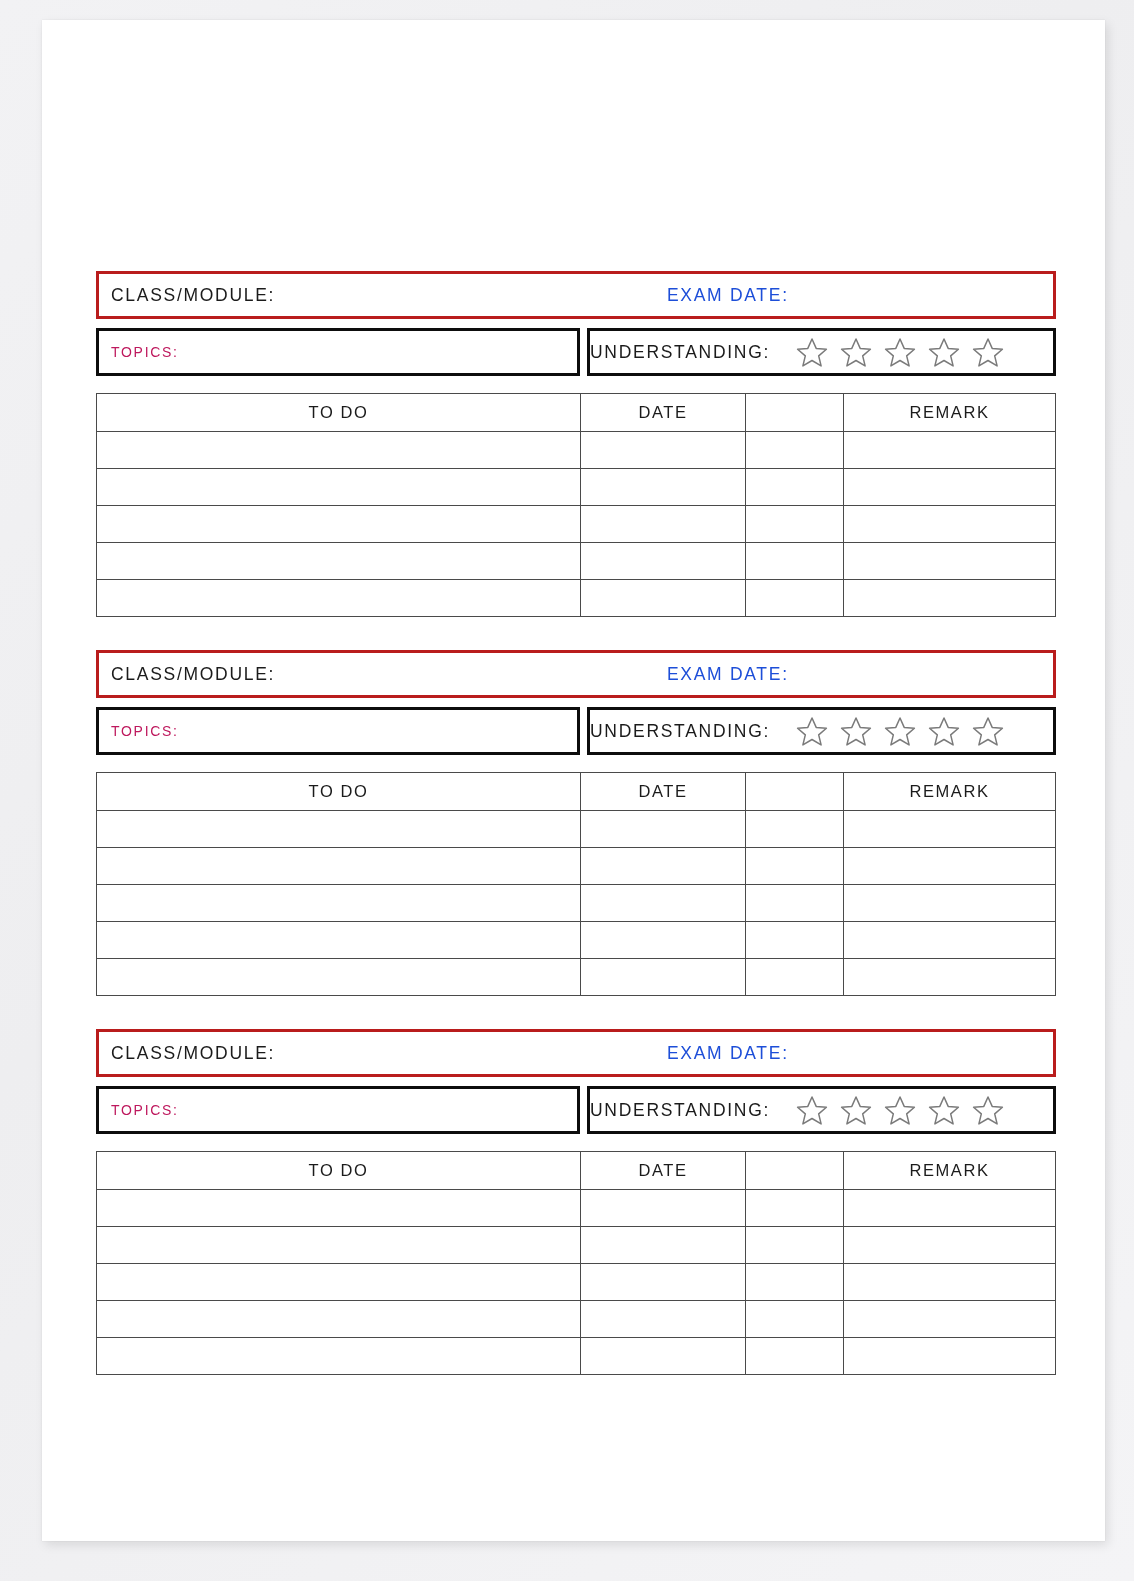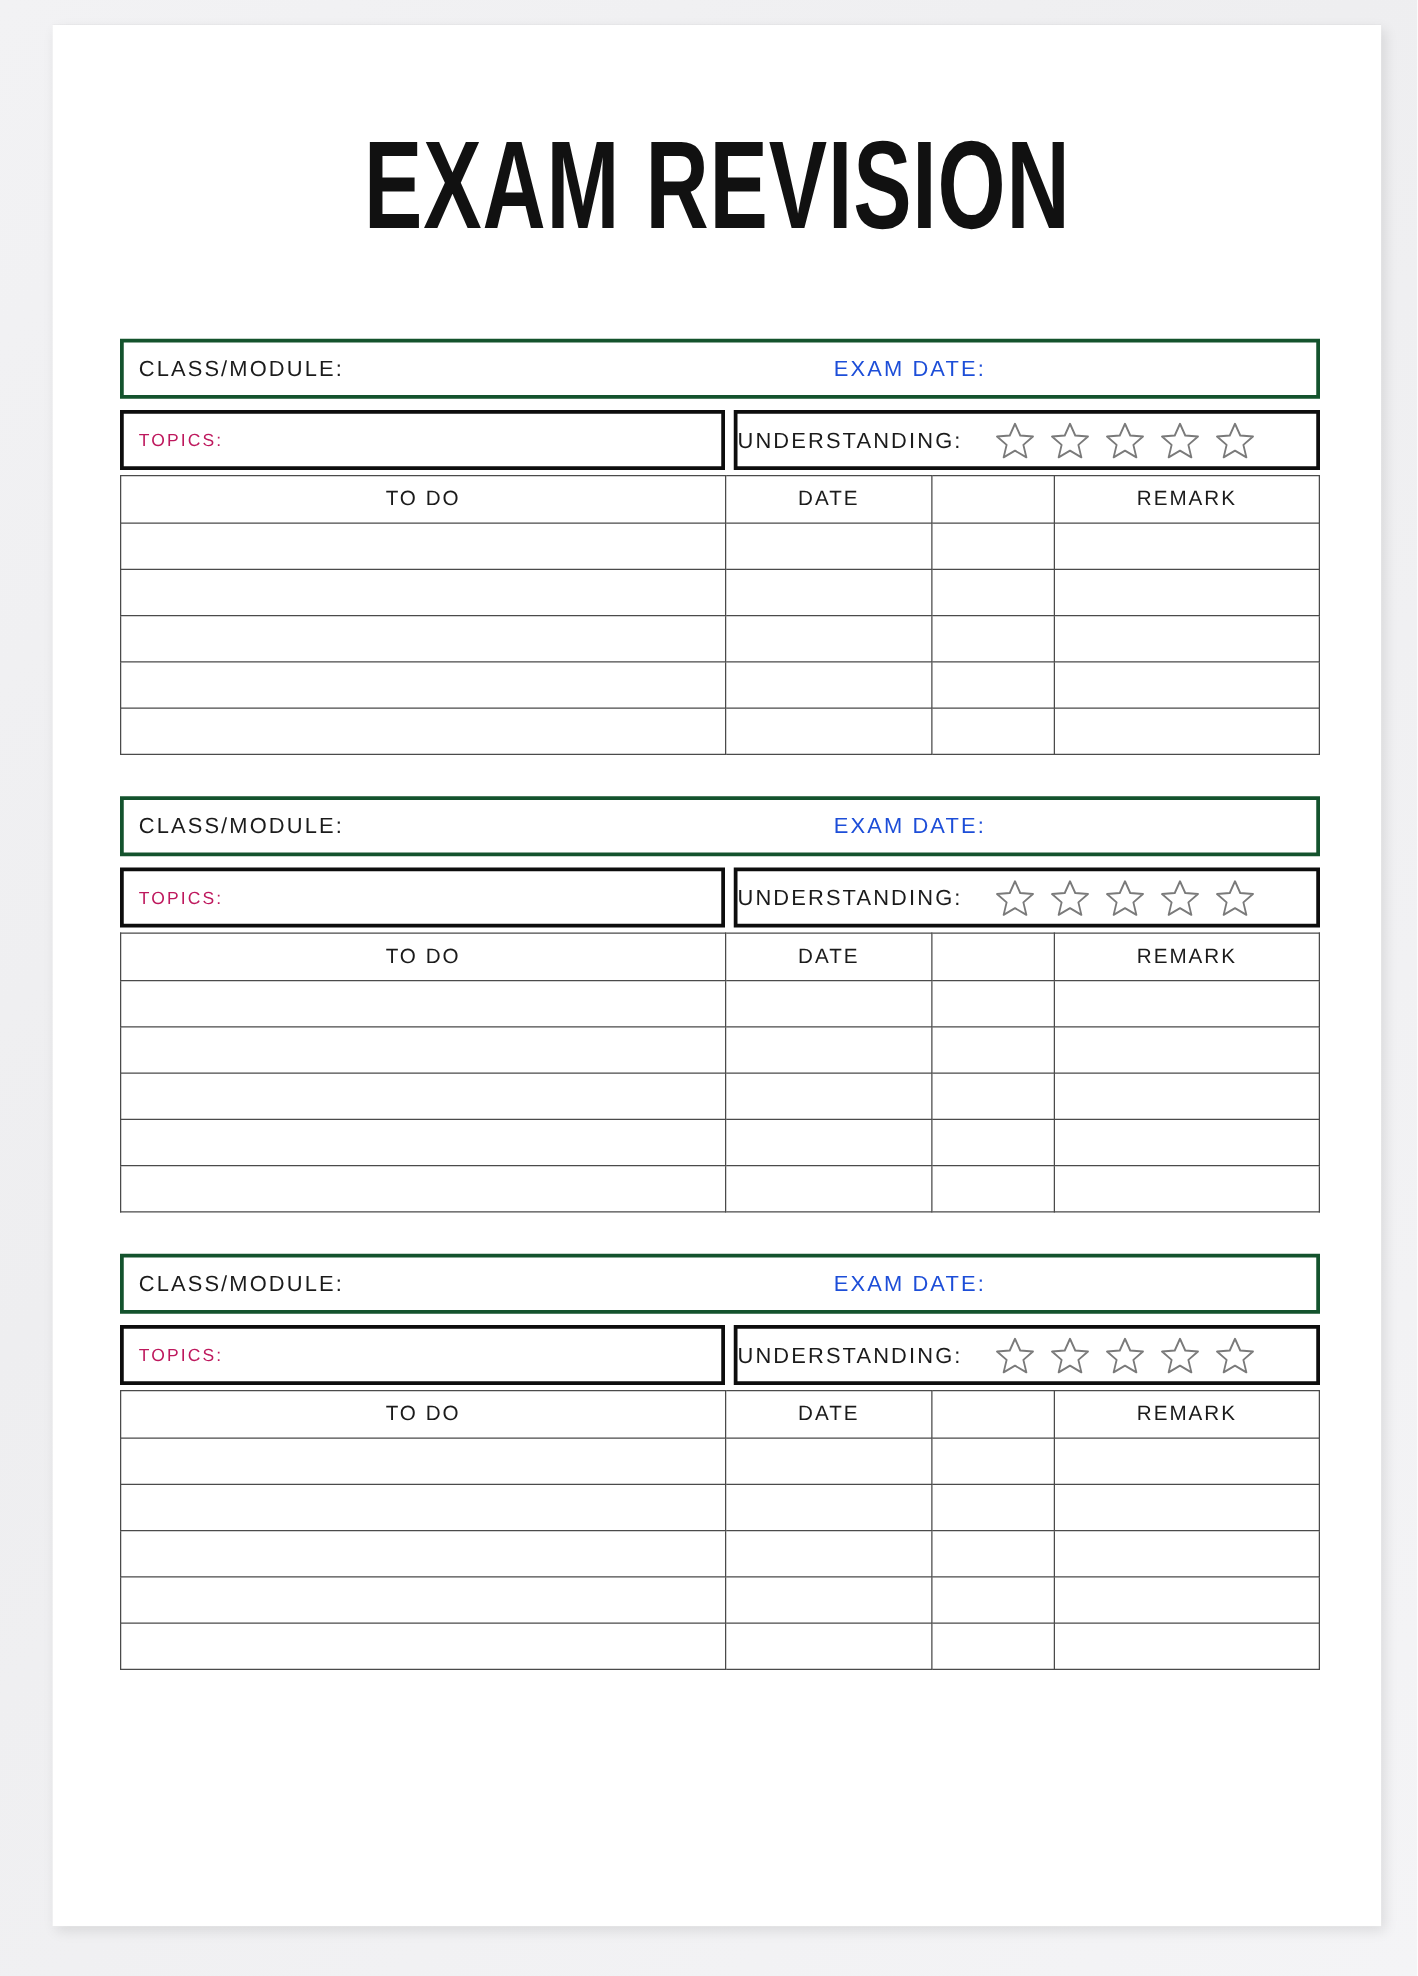--- a/index.html
+++ b/index.html
@@ -56,21 +56,21 @@
     top: 251px;
     width: 960px;
   }
   .section { margin-bottom: 33px; }
   .section:last-child { margin-bottom: 0; }
 
   
   .cm-bar {
     position: relative;
     height: 48px;
-    border: 3px solid #14532d;
+    border: 3px solid #b91c1c;
     background: #ffffff;
     box-sizing: border-box;
   }
   .cm-label {
     position: absolute;
     left: 12px;
     top: 50%;
     transform: translateY(-50%);
     font-size: 17.5px;
     letter-spacing: 1.7px;
@@ -132,21 +132,21 @@
   .stars {
     display: flex;
     align-items: center;
     margin-left: 26px;
     gap: 12px;
   }
   .star svg { display: block; }
 
   
   .tbl {
-    margin-top: 4px;
+    margin-top: 17px;
     width: 100%;
     border-collapse: collapse;
     table-layout: fixed;
   }
   .tbl th, .tbl td {
     border: 1.6px solid #4a4a4a;
     background: #ffffff;
     padding: 0;
   }
   .tbl th {
@@ -162,23 +162,20 @@
   .col-date   { width: 165px; }
   .col-check  { width: 98px;  }
   .col-remark { width: auto;  }
 </style>
 </head>
 <body>
 
 <div class="screen">
   <div class="sheet">
 
-    <div class="title-wrap">
-      <div class="title">EXAM REVISION</div>
-    </div>
 
     <div class="sections">
 
       <div class="section">
 
         <div class="cm-bar">
           <span class="cm-label">CLASS/MODULE:</span>
           <span class="cm-date-label">EXAM DATE:</span>
         </div>
 

